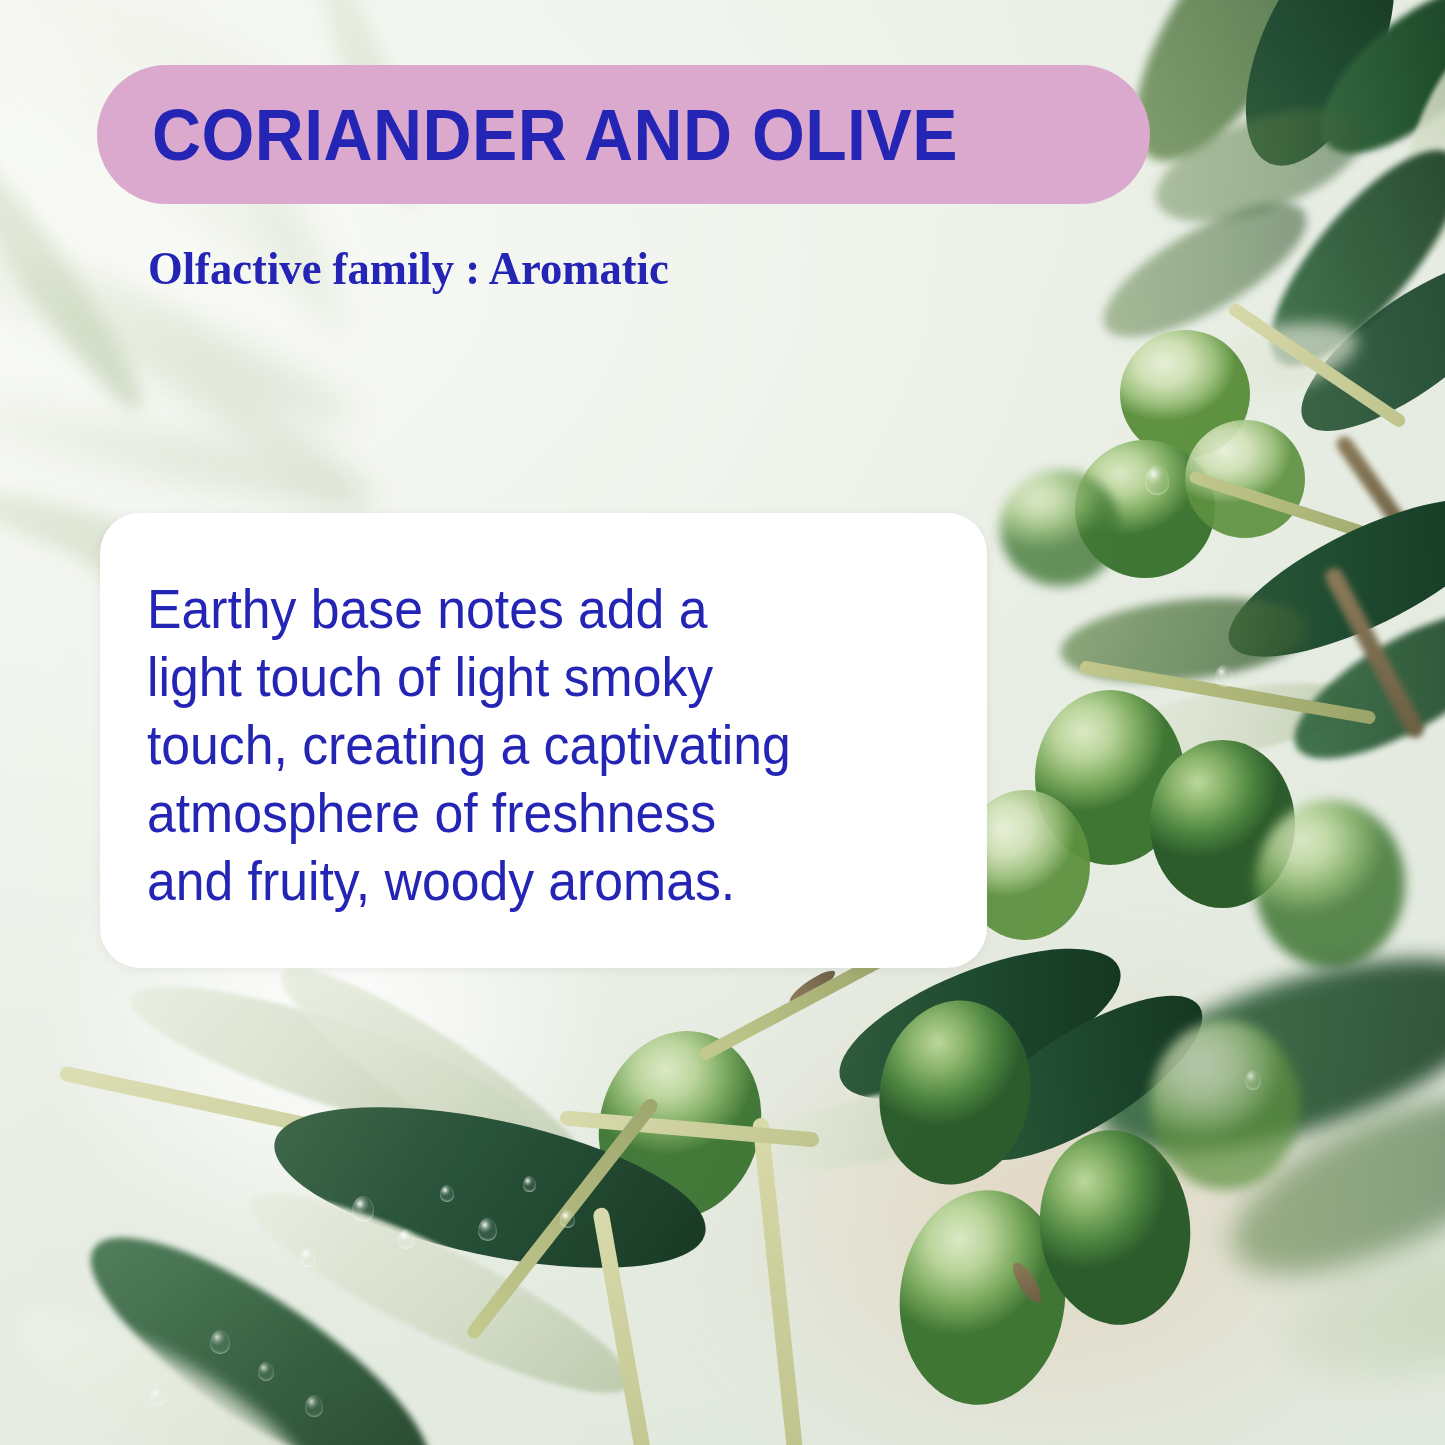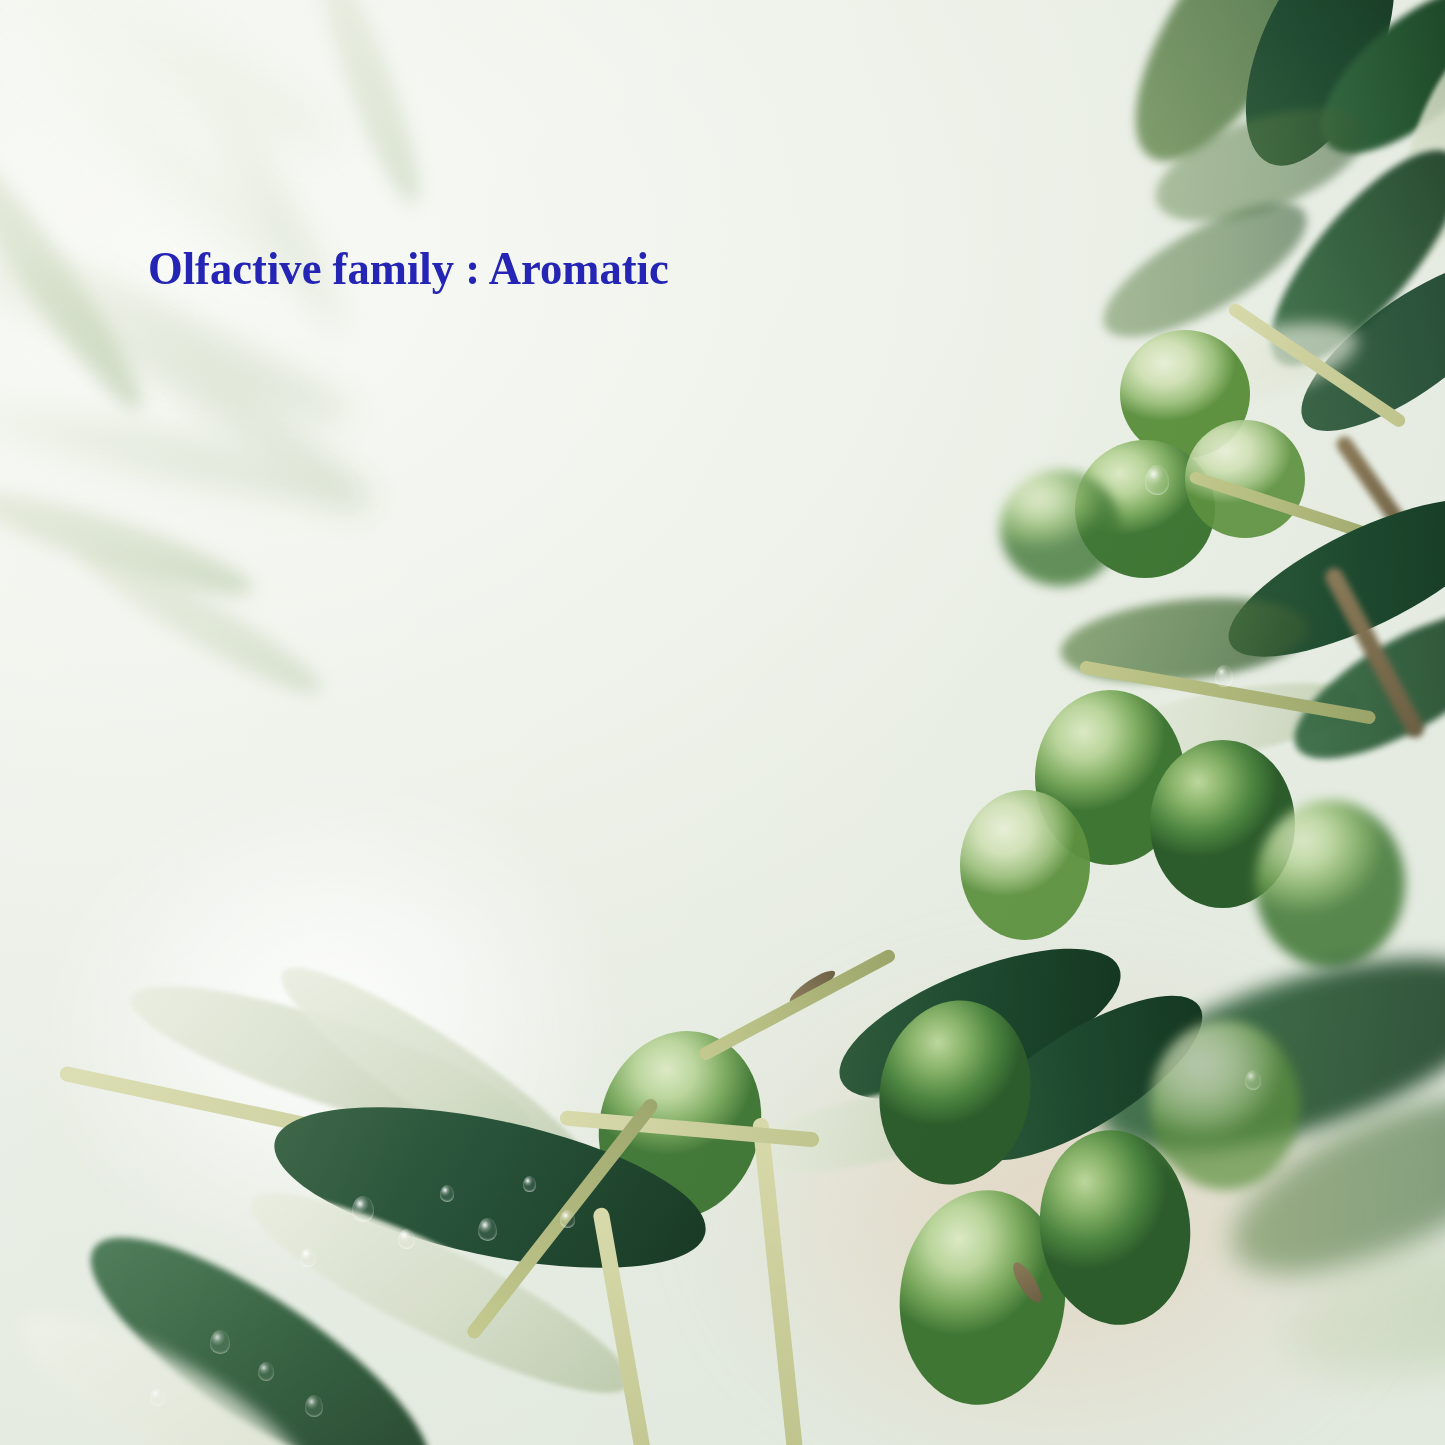--- a/index.html
+++ b/index.html
@@ -304,17 +304,27 @@
     <div class="drop" style="left:305px; top:1395px; width:18px; height:22px; opacity:.8;"></div>
     <div class="drop" style="left:150px; top:1388px; width:15px; height:18px; opacity:.75;"></div>
 
     <div class="drop" style="left:1145px; top:465px; width:24px; height:30px; opacity:.9;"></div>
     <div class="drop" style="left:1215px; top:665px; width:18px; height:22px; opacity:.85;"></div>
     <div class="drop" style="left:1245px; top:1070px; width:16px; height:20px; opacity:.7;"></div>
 
     <div class="photo-veil"></div>
   </div>
 
+  <div class="title-pill">
+    <div class="title-text">CORIANDER AND OLIVE</div>
+  </div>
 
   <div class="subtitle">Olfactive family : Aromatic</div>
 
+  <div class="desc-card">
+    <div class="desc-text">Earthy base notes add a
+light touch of light smoky
+touch, creating a captivating
+atmosphere of freshness
+and fruity, woody aromas.</div>
+  </div>
 
 </div>
 
 </body></html>

